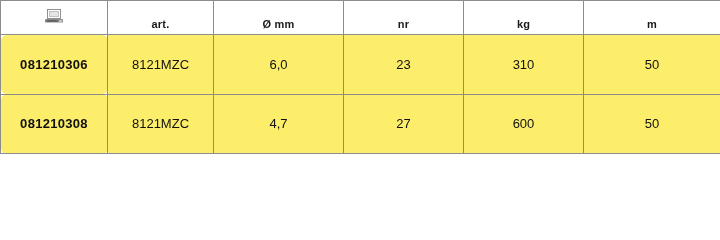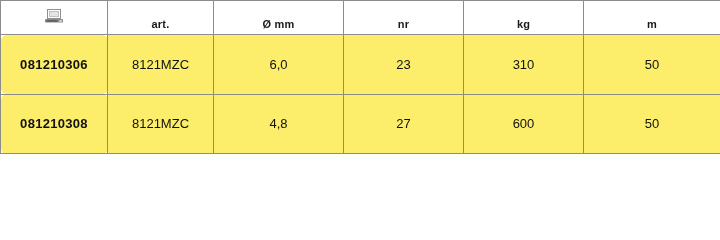--- a/index.html
+++ b/index.html
@@ -193,21 +193,21 @@
       <td>8121MZC</td>
       <td>6,0</td>
       <td>23</td>
       <td>310</td>
       <td>50</td>
     </tr>
 
     <tr>
       <td class="code-cell">081210308</td>
       <td>8121MZC</td>
-      <td>4,8</td>
+      <td>4,7</td>
       <td>27</td>
       <td>600</td>
       <td>50</td>
     </tr>
 
 
 
 
   </tbody>
 </table>

